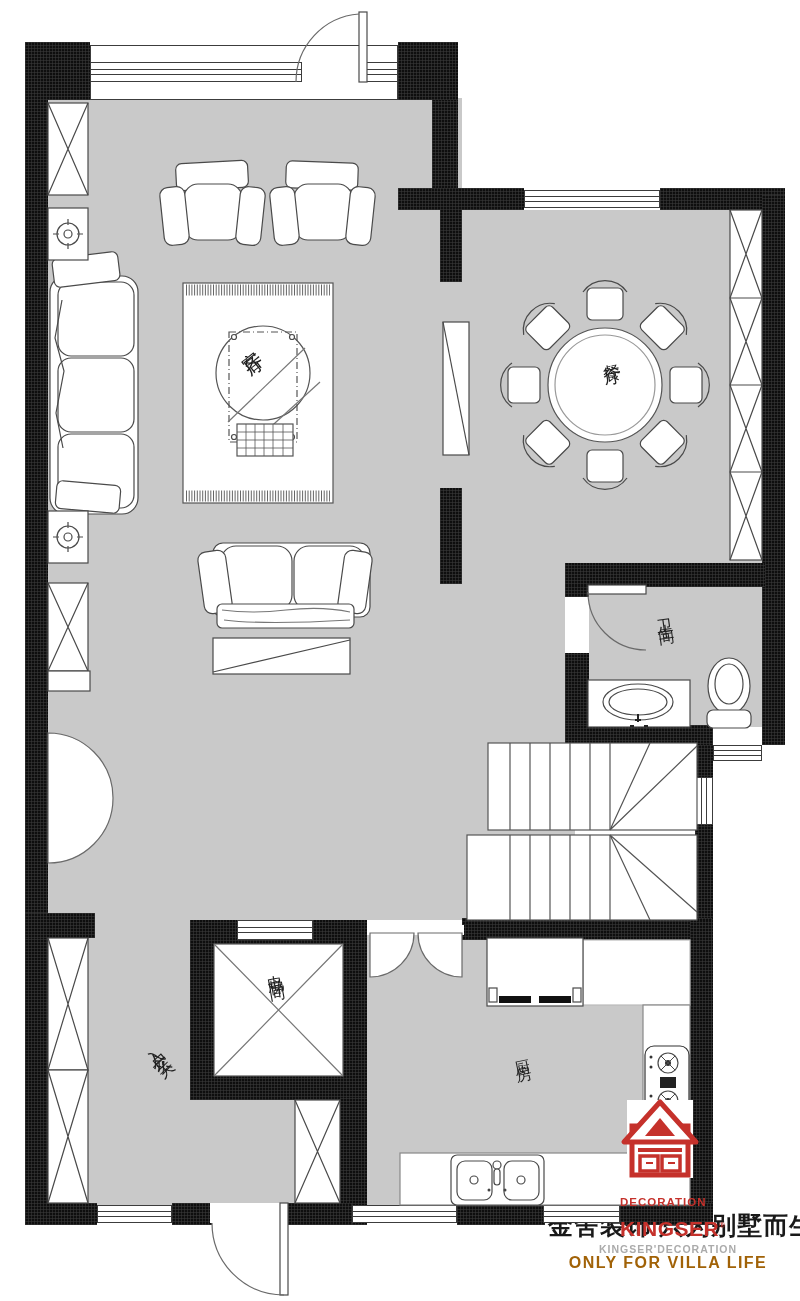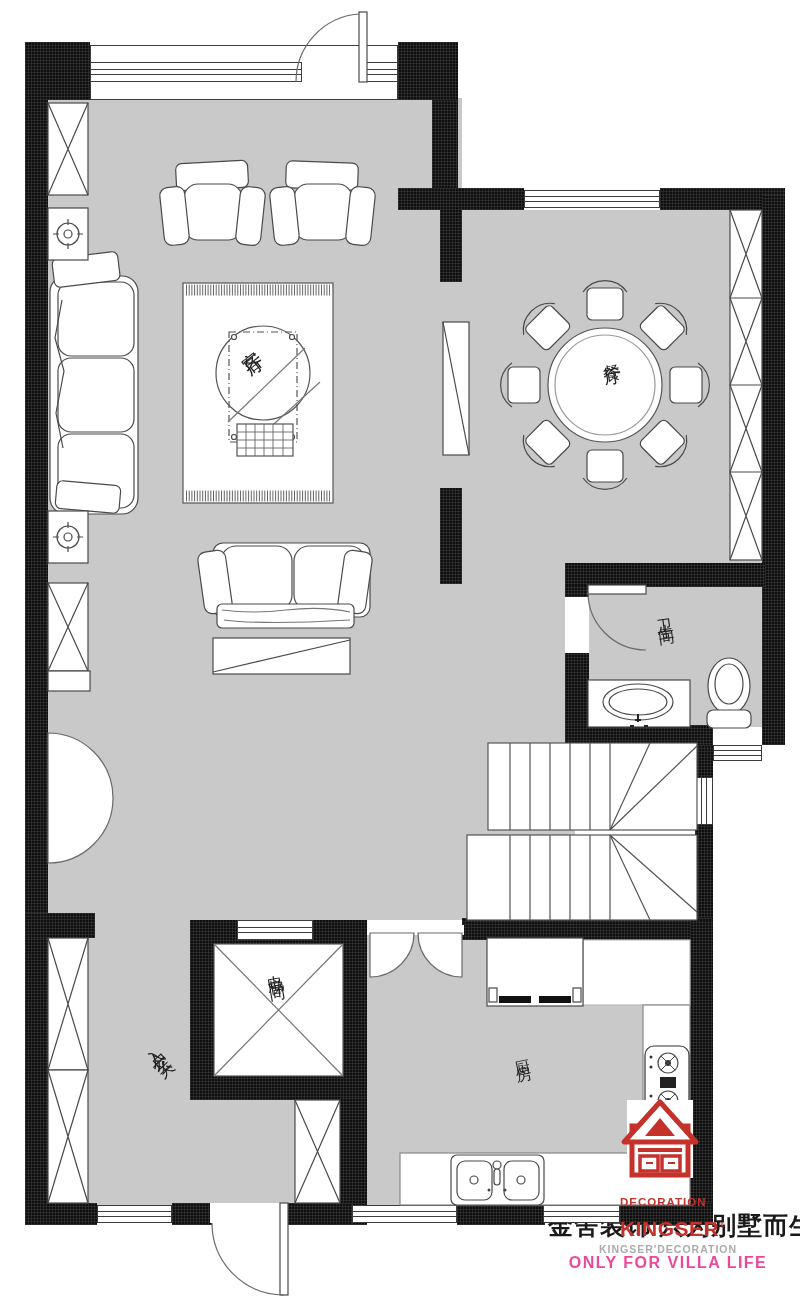--- a/index.html
+++ b/index.html
@@ -24,21 +24,21 @@
       font-family:"Liberation Serif","DejaVu Serif",serif;font-size:25px;font-weight:600;
       color:#191919;letter-spacing:1px;}
   .brandword{position:absolute;left:620px;top:1216px;width:80px;text-align:center;z-index:7;
       font-size:21px;font-weight:bold;color:#c5312b;letter-spacing:.5px;line-height:20px;}
   .brandword sup{font-size:8px;}
   .brandsub{position:absolute;left:620px;top:1196px;width:80px;text-align:center;z-index:7;
       font-size:11.5px;font-weight:bold;color:#c5312b;letter-spacing:1px;}
   .tagsmall{position:absolute;left:548px;top:1243px;width:240px;text-align:center;z-index:7;
       font-size:10.5px;font-weight:bold;color:#ababab;letter-spacing:1px;}
   .tagbig{position:absolute;left:548px;top:1254px;width:240px;text-align:center;z-index:7;
-      font-size:16px;font-weight:bold;color:#ec4899;letter-spacing:1.5px;}
+      font-size:16px;font-weight:bold;color:#a16207;letter-spacing:1.5px;}
 </style>
 </head>
 <body>
 
 <div class="stage">
 
   <div class="floor" style="left:48px;top:98px;width:414px;height:822px;"></div>
   <div class="floor" style="left:462px;top:210px;width:300px;height:365px;"></div>
   <div class="floor" style="left:462px;top:575px;width:113px;height:345px;"></div>
   <div class="floor" style="left:587px;top:587px;width:175px;height:140px;"></div>

